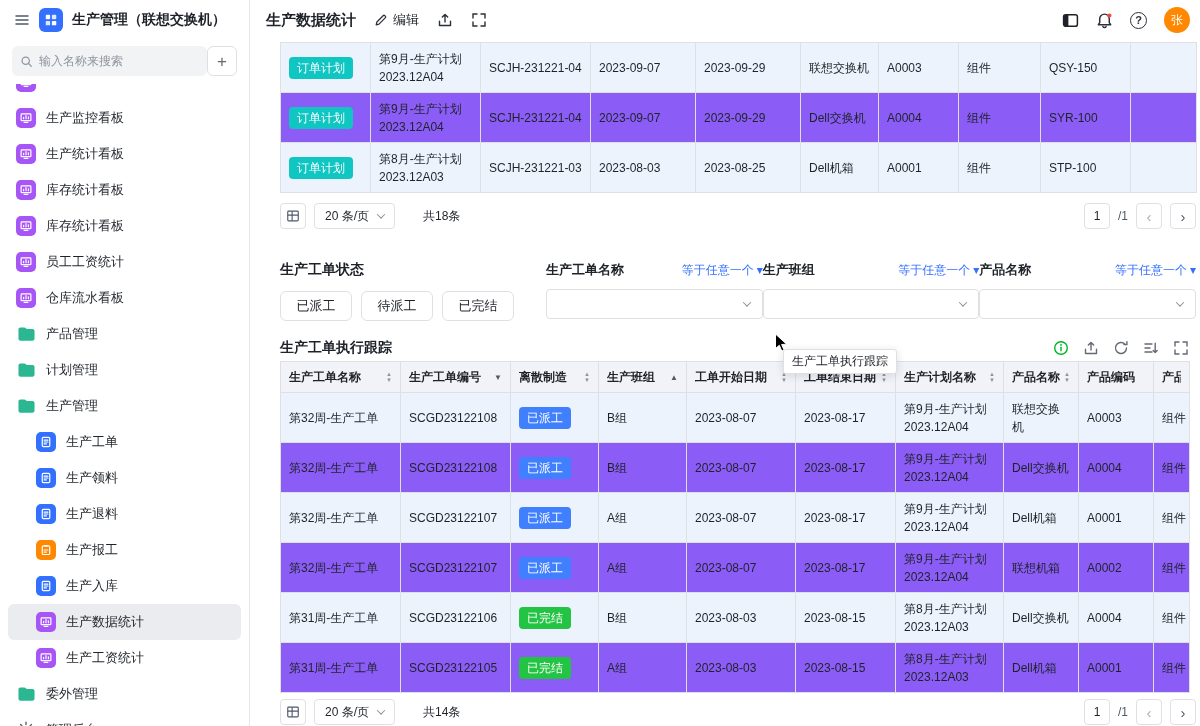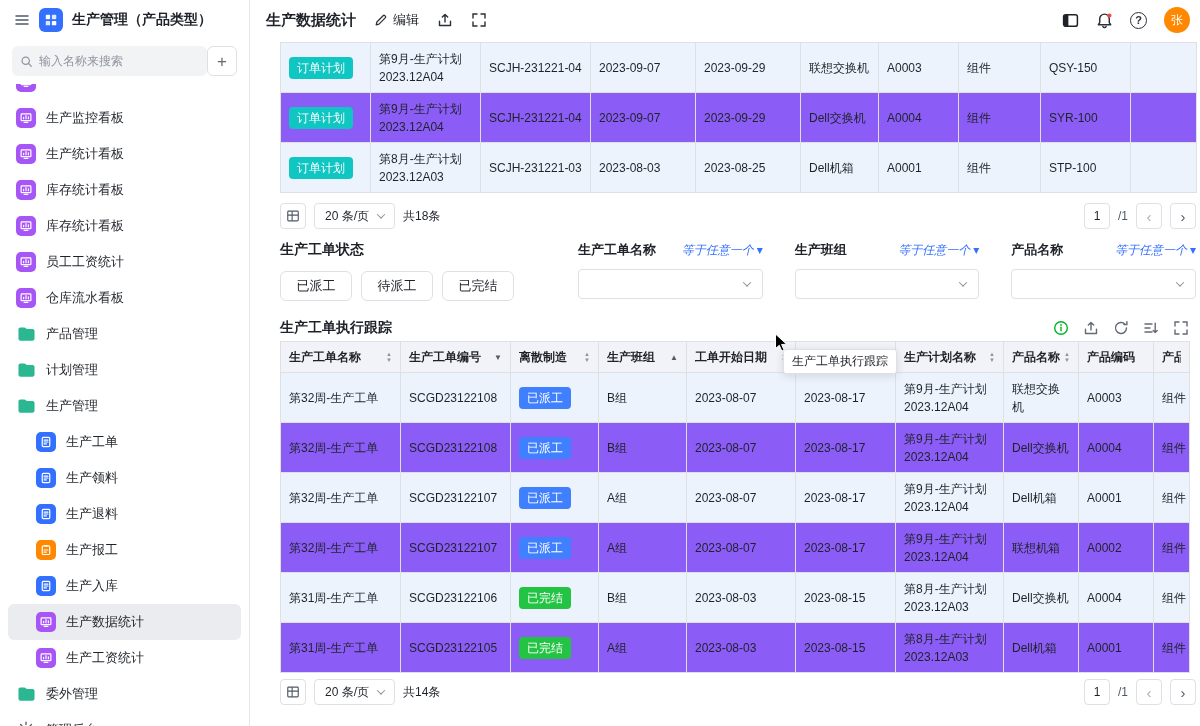--- a/index.html
+++ b/index.html
@@ -49,37 +49,37 @@
   .sort-both{display:flex;flex-direction:column;line-height:6px;font-size:6px;color:#8f959e;flex:none;}
   .sort-one{font-size:8px;color:#4e5969;flex:none;}
   .badge{display:inline-block;padding:3px 8px;border-radius:4px;color:#fff;font-size:12px;line-height:16px;white-space:nowrap;}
 
   
   .pagination{display:flex;align-items:center;gap:8px;margin-top:10px;width:916px;}
   .pagination.wo-pg{margin-top:6px;}
   .pg-iconbtn{width:26px;height:26px;border:1px solid #dee0e3;border-radius:4px;display:flex;align-items:center;justify-content:center;cursor:pointer;background:#fff;}
   .pg-select{height:26px;border:1px solid #dee0e3;border-radius:4px;display:flex;align-items:center;gap:9px;padding:0 10px;font-size:12px;cursor:pointer;background:#fff;}
   .chev{width:6px;height:6px;border-right:1.4px solid #86909c;border-bottom:1.4px solid #86909c;transform:rotate(45deg) translate(-1px,-1px);display:inline-block;}
-  .pg-total{font-size:12px;margin-left:0;}
+  .pg-total{font-size:12px;margin-left:20px;}
   .pg-right{margin-left:auto;display:flex;align-items:center;gap:8px;}
   .pg-page{width:26px;height:26px;border:1px solid #dee0e3;border-radius:4px;display:flex;align-items:center;justify-content:center;font-size:12px;background:#fff;cursor:pointer;}
   .pg-of{font-size:12px;color:#4e5969;}
   .pg-nav{width:26px;height:26px;border:1px solid #dee0e3;border-radius:4px;display:flex;align-items:center;justify-content:center;font-size:15px;color:#4e5969;cursor:pointer;background:#fff;}
   .pg-nav.dis{color:#a9aeb8;}
 
   
-  .filters{display:flex;gap:32px;margin-top:12px;width:916px;}
+  .filters{display:flex;margin-top:32px;width:916px;}
   .status-group{width:266px;flex:none;}
   .f-label{font-size:14px;font-weight:bold;}
   .btn-row{display:flex;gap:9px;margin-top:12px;}
   .f-btn{height:30px;padding:0 10px;min-width:72px;border:1px solid #dee0e3;border-radius:6px;background:#fff;font-size:13px;color:#1f2329;cursor:pointer;font-family:inherit;}
   .filter-group{flex:1;display:flex;flex-direction:column;}
   .fg-top{display:flex;align-items:center;justify-content:space-between;}
   .fg-label{font-weight:bold;font-size:13px;}
-  .fg-op{color:#3370ff;font-size:12px;display:flex;align-items:center;gap:3px;cursor:pointer;font-style:italic;}
+  .fg-op{color:#3370ff;font-size:12px;display:flex;align-items:center;gap:3px;cursor:pointer;}
   .fg-select{margin-top:10px;height:30px;border:1px solid #dee0e3;border-radius:4px;display:flex;align-items:center;justify-content:flex-end;padding:0 12px;cursor:pointer;background:#fff;}
 
   
   .wo-header{display:flex;align-items:center;margin-top:18px;width:909px;}
   .wo-title{font-weight:bold;font-size:14px;}
   .wo-icons{margin-left:auto;display:flex;align-items:center;gap:14px;}
   .wicon{cursor:pointer;display:flex;}
 
   
   .tooltip{position:absolute;left:533px;top:349px;background:#fff;border:1px solid #dee0e3;border-radius:3px;
@@ -99,21 +99,21 @@
           </svg>
       </span>
       <span class="logo">
         <svg width="14" height="14" viewBox="0 0 16 16">
             <rect x="2" y="2" width="5" height="5" rx="1" fill="#fff"></rect>
             <rect x="9" y="2" width="5" height="5" rx="1" fill="#fff" opacity=".85"></rect>
             <rect x="2" y="9" width="5" height="5" rx="1" fill="#fff" opacity=".85"></rect>
             <rect x="9" y="9" width="5" height="5" rx="1" fill="#fff"></rect>
           </svg>
       </span>
-      <span class="sb-title">生产管理（产品类型）</span>
+      <span class="sb-title">生产管理（联想交换机）</span>
     </div>
     <div class="sb-search-row">
       <div class="sb-search">
         <span class="icon-plain">
           <svg width="13" height="13" viewBox="0 0 16 16" fill="none" stroke="#8f959e" stroke-width="1.5">
               <circle cx="7" cy="7" r="4.5"></circle>
               <path d="M10.5 10.5L14 14" stroke-linecap="round"></path>
             </svg>
         </span>
         <input placeholder="输入名称来搜索" style="">

